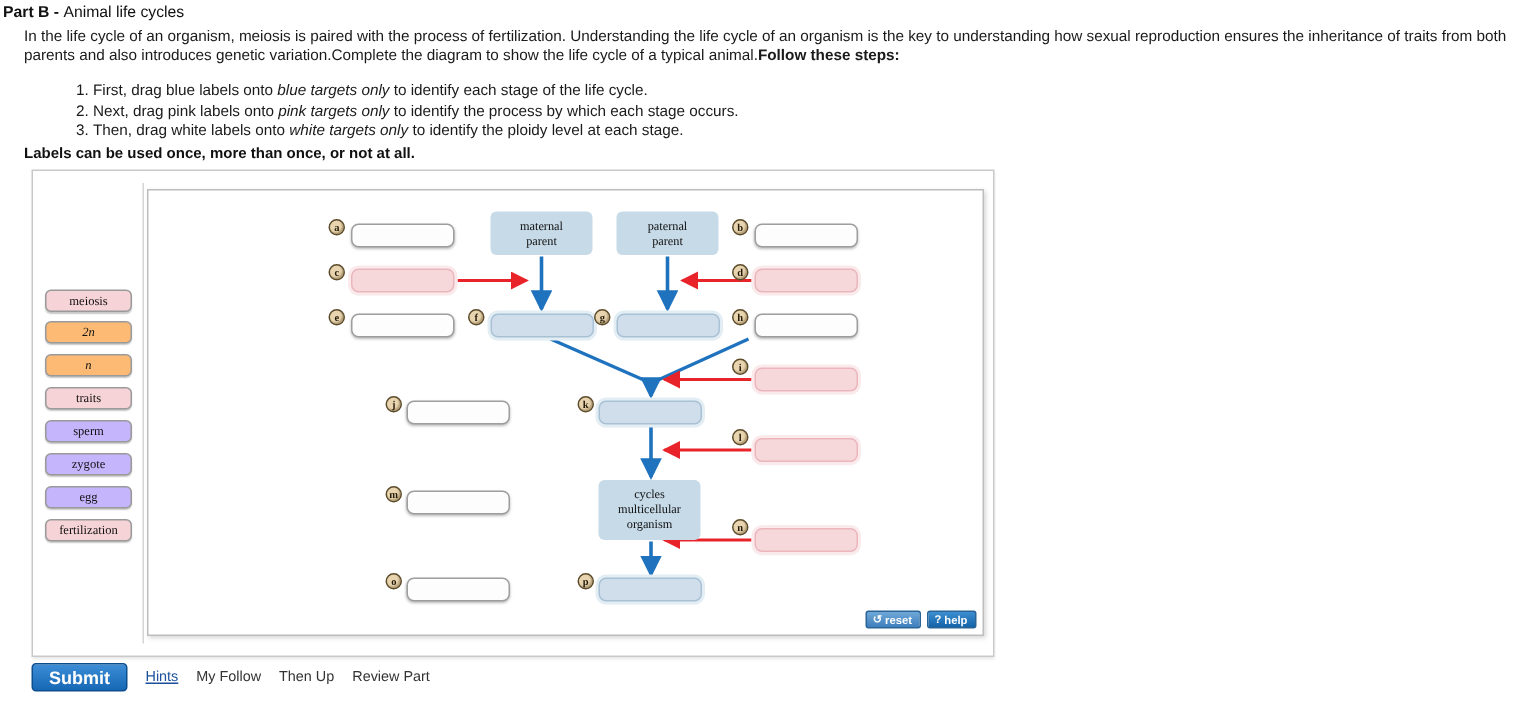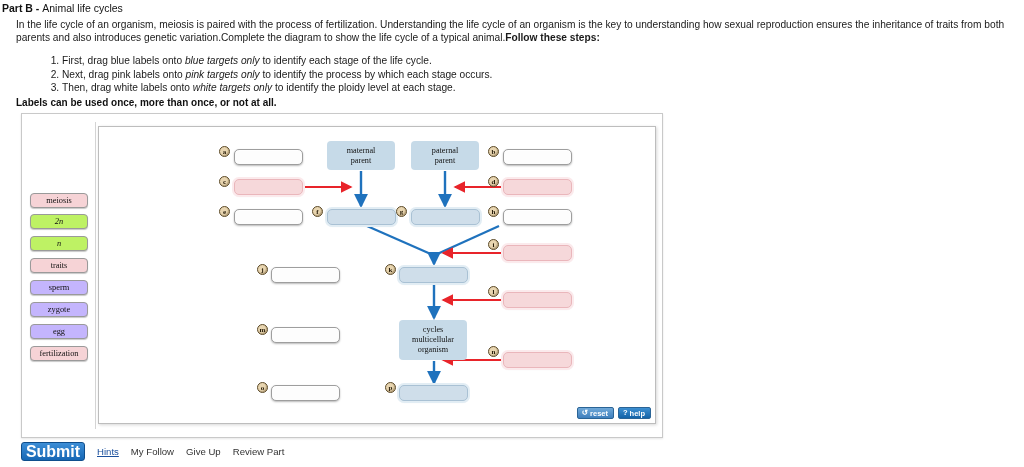--- a/index.html
+++ b/index.html
@@ -62,21 +62,21 @@
     border:1px solid #9a9a9a;
     box-shadow:0 1px 1px rgba(0,0,0,.22);
     font-family:"Liberation Serif", serif;
     font-size:8.4px; color:#111;
     display:flex; align-items:center; justify-content:center;
     box-sizing:border-box;
     cursor:move;
   }
   .bank-label.pink{background:#f6d3d6;}
   .bank-label.blue{background:#c4b5fd;}
-  .bank-label.white{background:#bef264;}
+  .bank-label.white{background:#fdba74;}
   .bank-label i{font-style:italic;}
 
   
   #diagram-canvas{
     position:absolute; left:76px; top:12px;
     width:556px; height:296px;
     background:#ffffff;
     border:1px solid #bdbdbd;
     box-shadow:inset 0 0 0 1px #fff, 1px 1px 3px rgba(0,0,0,.16);
     overflow:hidden;
@@ -149,21 +149,21 @@
 
   
   #action-bar{
     position:absolute; left:21px; top:442px;
     display:flex; align-items:center; gap:12px;
   }
   #submit-button{
     width:62px;height:17px;
     background:linear-gradient(#3d8ed6,#1667b5);
     border:1px solid #0f4e8c; border-radius:3px;
-    color:#fff; font-size:16px; font-weight:bold;
+    color:#fff; font-size:12px; font-weight:bold;
     display:flex;align-items:center;justify-content:center;
     cursor:pointer;
   }
   .action-link{
     font-size:9.6px; color:#333; cursor:pointer; white-space:nowrap;
   }
   #hints-link{color:#1a4f9c; text-decoration:underline;}
 </style>
 </head>
 <body>
@@ -317,15 +317,15 @@
       </div>
     </div>
 
   </div>
 </div>
 
 <div id="action-bar">
   <div id="submit-button">Submit</div>
   <span class="action-link" id="hints-link">Hints</span>
   <span class="action-link">My Follow</span>
-  <span class="action-link">Give Up</span>
+  <span class="action-link">Then Up</span>
   <span class="action-link">Review Part</span>
 </div>
 
 </body></html>

